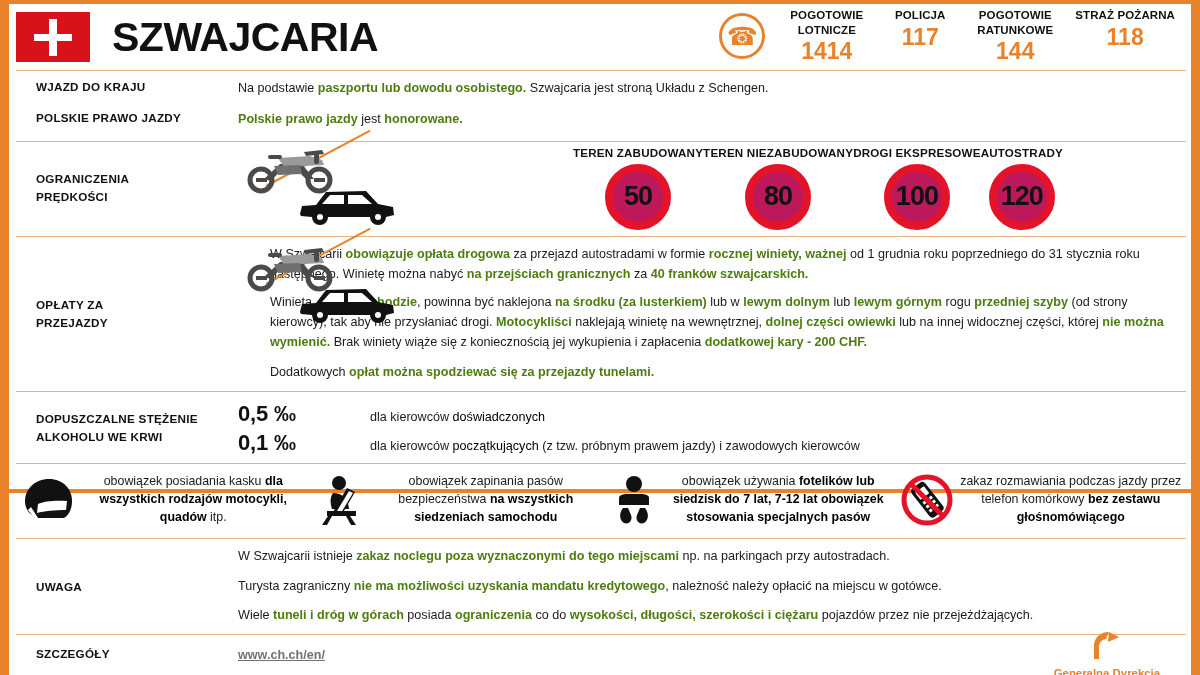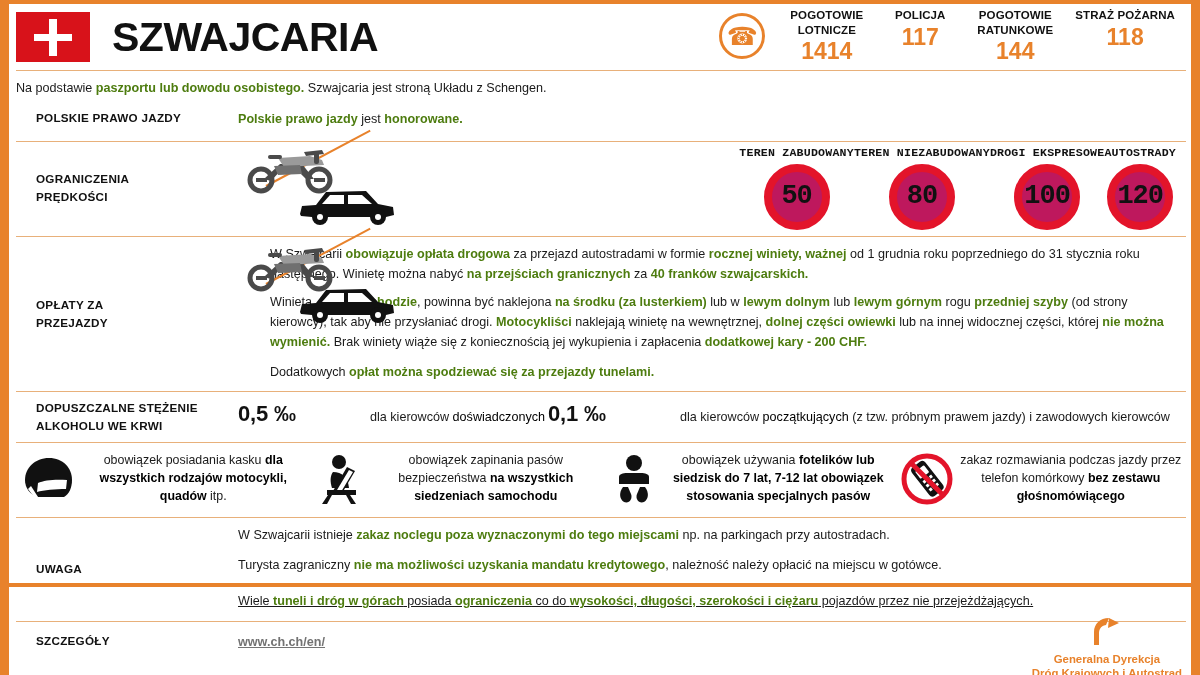--- a/index.html
+++ b/index.html
@@ -4,21 +4,21 @@
 <style>
   * { box-sizing: border-box; margin: 0; padding: 0; }
   html, body {
     width: 1200px; height: 675px;
     background: #ffffff;
     font-family: "Liberation Sans", sans-serif;
     overflow: hidden;
   }
   .page {
     position: relative;
-    width: 1200px; height: 587px;
+    width: 1200px; height: 493px;
     background: #ffffff;
     border-top: 4px solid #e8822b;
     border-bottom: 4px solid #e8822b;
   }
   .edge-left  { position:absolute; left:0;  top:0; width:9px; height:675px; background:#e8822b; }
   .edge-right { position:absolute; right:0; top:0; width:9px; height:675px; background:#e8822b; }
 
   
   .header {
     position: relative;
@@ -134,45 +134,44 @@
     width: 118px; height: 2px;
     background: #e8822b;
     transform: rotate(-28deg);
     transform-origin: left center;
   }
   .moto { position:absolute; left: 2px; top: 2px; }
   .car  { position:absolute; left: 52px; top: 38px; }
   .signs {
     flex: 1 1 auto;
     display: flex;
-    justify-content: flex-end;
+    justify-content: center;
     align-items: flex-start;
     padding-right: 10px;
-    font-family: Liberation Mono, monospace;
   }
   .sign-cell { text-align:center; }
   .sign-cap {
     font-size: 11.6px; font-weight: bold; color:#111;
     letter-spacing: .2px; margin-bottom: 5px; white-space: nowrap;
   }
   .sign {
     width: 66px; height: 66px;
     border: 8px solid #e3142a;
     border-radius: 50%;
     background: #be185d;
     display:flex; align-items:center; justify-content:center;
     margin: 0 auto;
   }
   .sign span {
     font-size: 27px; font-weight: bold; color:#111; letter-spacing:-1px;
     line-height: 1;
   }
 
   
-  .alc-body { display:flex; flex-direction:row; gap: 3px; padding-top:2px;}
+  .alc-body { display:flex; flex-direction:column; gap: 3px; padding-top:2px;}
   .alc-line { display:flex; align-items:baseline; }
   .alc-val {
     width: 132px; flex:0 0 132px;
     font-size: 22px; font-weight: bold; color:#111;
     letter-spacing:-.2px;
   }
   .alc-desc { font-size: 12.6px; color:#1a1a1a; line-height:1.5; }
   .alc-desc b { font-weight: normal; color:#000; }
 
   
@@ -246,20 +245,21 @@
         <div class="emg-num">144</div>
       </div>
       <div class="emg-item">
         <div class="emg-label">STRAŻ POŻARNA</div>
         <div class="emg-num">118</div>
       </div>
     </div>
   </div>
 
   <div class="row entry-row first">
+    <div class="rowlabel">WJAZD DO KRAJU</div>
     <div class="rowbody">
       <div class="ptext">
         <span>Na podstawie </span><b>paszportu lub dowodu osobistego.</b><span> Szwajcaria jest stroną Układu z Schengen.</span>
       </div>
     </div>
   </div>
   <div class="row entry-row" style="border-top:none;padding-top:0;">
     <div class="rowlabel">POLSKIE PRAWO JAZDY</div>
     <div class="rowbody">
       <div class="ptext">
@@ -450,21 +450,21 @@
       </div>
       <div class="picto-txt"><span>zakaz rozmawiania podczas jazdy przez telefon komórkowy  </span><b>bez zestawu głośnomówiącego</b></div>
     </div>
   </div>
 
   <div class="row">
     <div class="rowlabel mid">UWAGA</div>
     <div class="rowbody">
       <div class="ptext"><span>W Szwajcarii istnieje </span><b>zakaz noclegu poza wyznaczonymi do tego miejscami</b><span> np. na parkingach przy autostradach.</span></div>
       <div class="ptext" style="margin-top:9px;"><span>Turysta zagraniczny </span><b>nie ma możliwości uzyskania mandatu kredytowego</b><span>, należność należy opłacić na miejscu w gotówce.</span></div>
-      <div class="ptext" style="margin-top:16px;text-decoration:underline;"><span>Wiele </span><b>tuneli i dróg w górach</b><span> posiada </span><b>ograniczenia</b><span> co do </span><b>wysokości, długości, szerokości i ciężaru</b><span> pojazdów przez nie przejeżdżających.</span></div>
+      <div class="ptext" style="margin-top:9px;"><span>Wiele </span><b>tuneli i dróg w górach</b><span> posiada </span><b>ograniczenia</b><span> co do </span><b>wysokości, długości, szerokości i ciężaru</b><span> pojazdów przez nie przejeżdżających.</span></div>
     </div>
   </div>
 
   <div class="footer-row">
     <div class="rowlabel">SZCZEGÓŁY</div>
     <div class="rowbody">
       <a class="url" href="#">www.ch.ch/en/</a>
     </div>
     <div class="logo">
       <svg class="logo-mark" width="42" height="30" viewBox="0 0 42 30">

